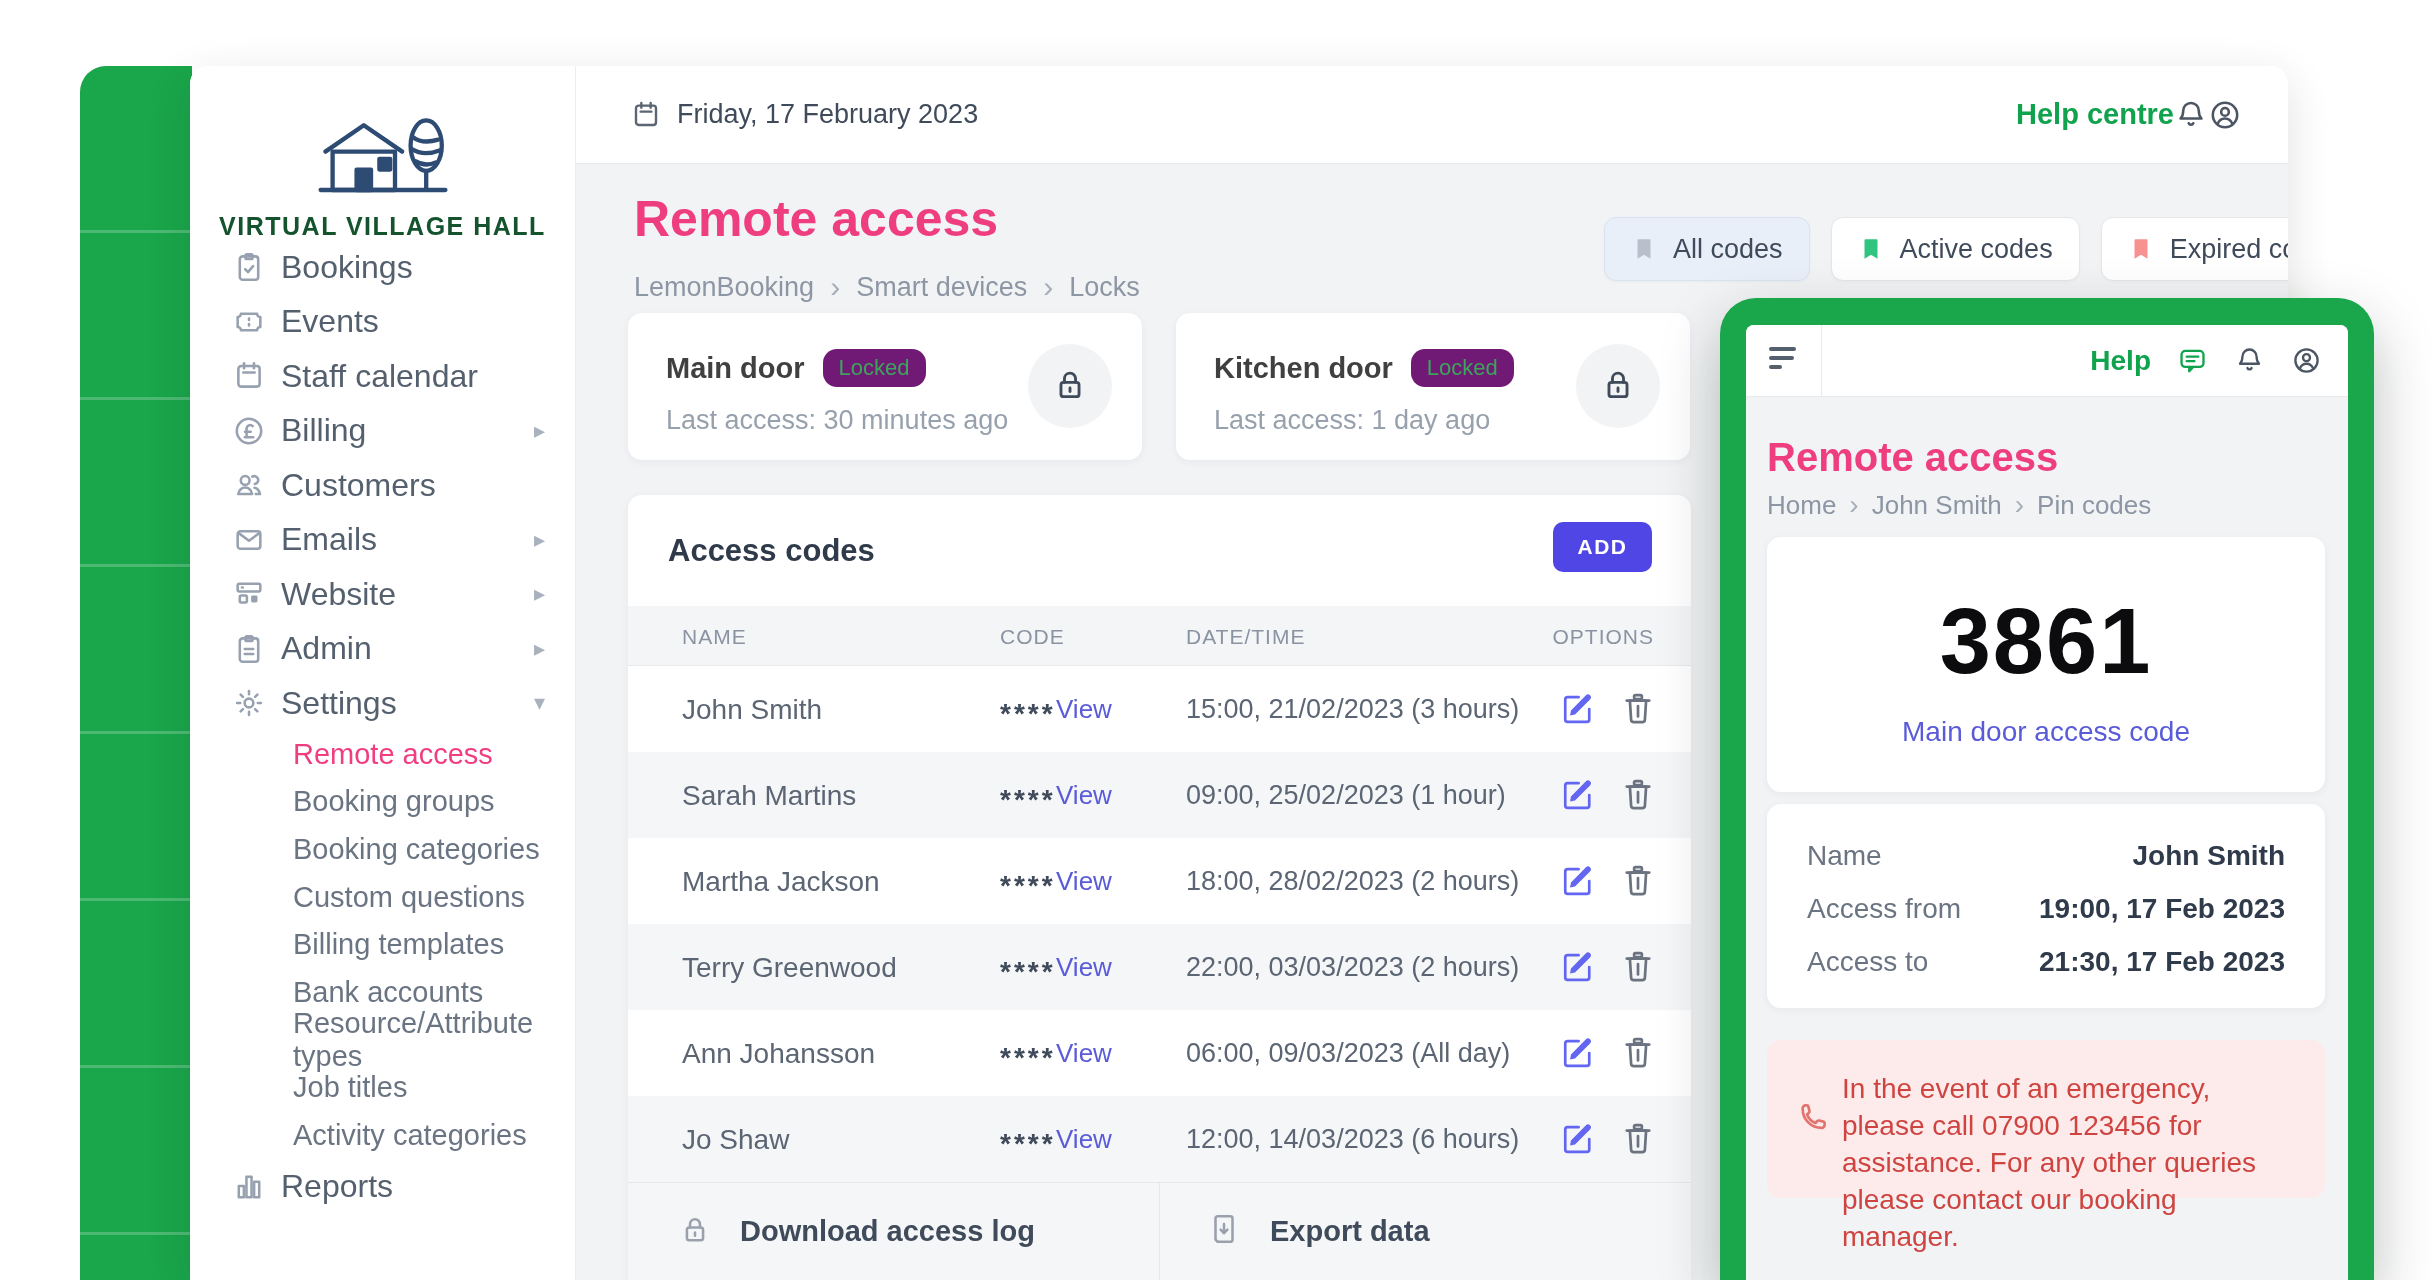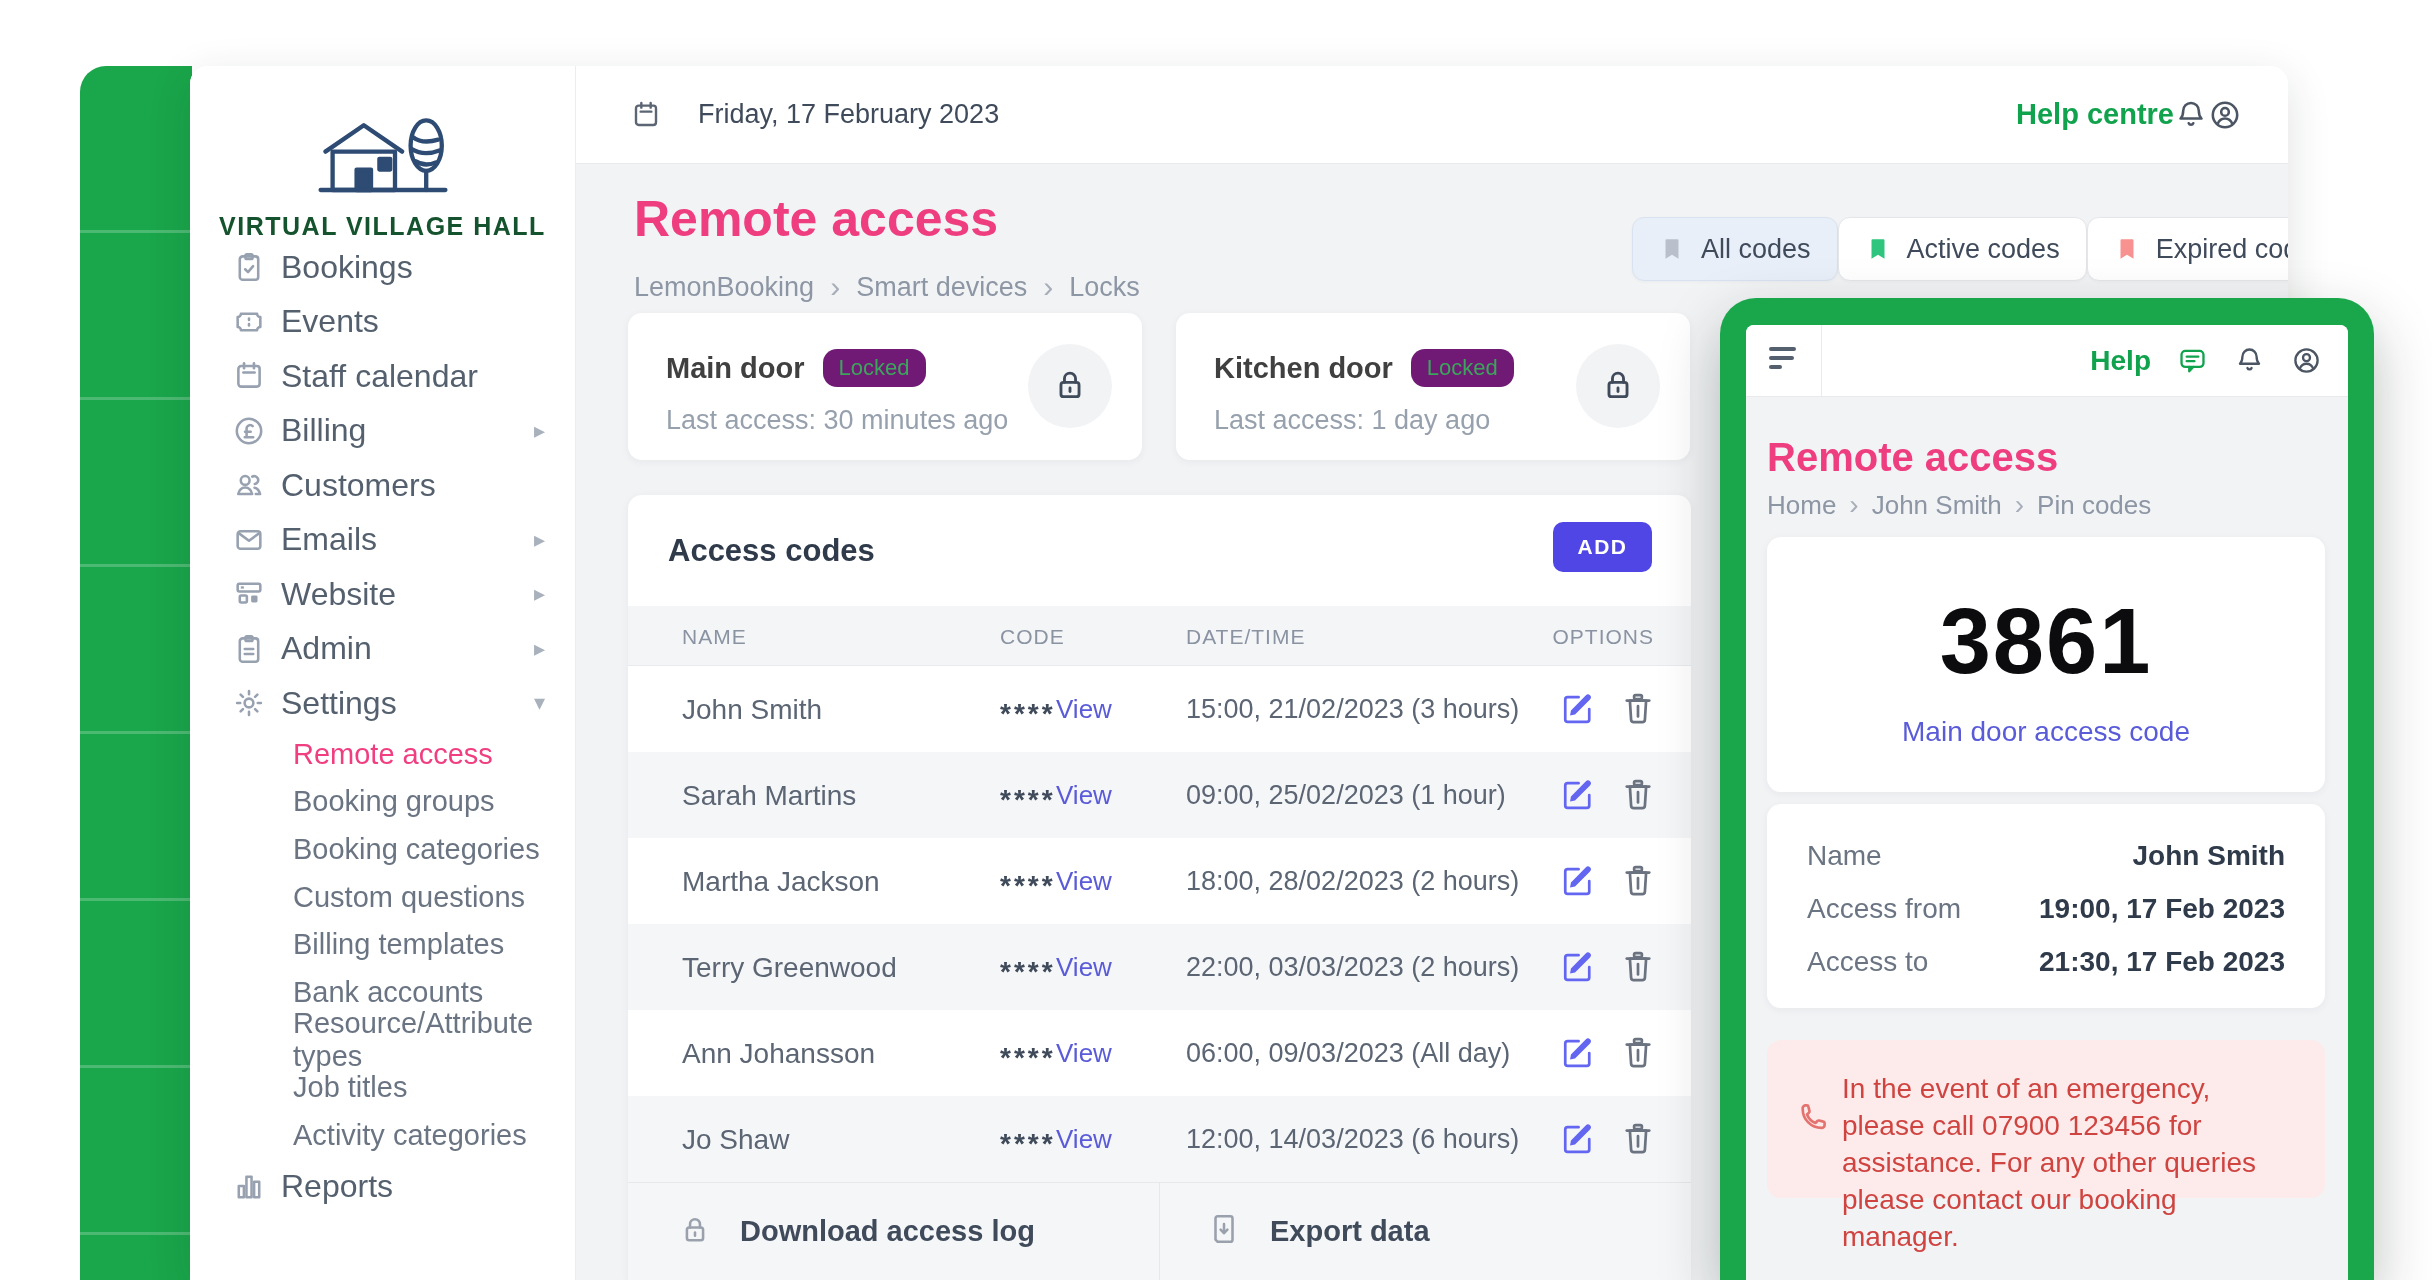--- a/index.html
+++ b/index.html
@@ -31,34 +31,34 @@
   .submenu .sitem { height:47.6px; display:flex; align-items:center; padding-left:103px;
     font-size:29px; color:#6a7482; cursor:pointer; }
   .submenu .sitem.on { color:#f03e80; }
 
   
   .rightcol { flex:1; display:flex; flex-direction:column; min-width:0; }
   .topbar { height:98px; background:#fff; border-bottom:1px solid #e8eaee;
     display:flex; align-items:center; padding:0 46px 0 54px; flex:0 0 98px; }
   .topbar .ic { width:32px; height:32px; color:#5b6573; }
   .topbar .ic svg{ width:32px; height:32px; display:block; }
-  .date { margin-left:36px; font-size:27px; color:#3f4a5a; }
+  .date { margin-left:15px; font-size:27px; color:#3f4a5a; }
   .tb-right { margin-left:auto; display:flex; align-items:center; }
   .helpcentre { font-size:29px; font-weight:700; color:#10a24c; cursor:pointer; }
   .tb-right .ic { color:#4b5563; width:34px; height:34px; cursor:pointer; }
   .tb-right .ic svg{ width:34px; height:34px; }
 
   .content { position:relative; flex:1; background:#f2f3f5; overflow:hidden; }
 
   .page-title { position:absolute; left:58px; top:26px; font-size:50px; font-weight:700; color:#ef3e7f; }
   .crumbs { position:absolute; left:58px; top:106px; font-size:27px; color:#8d96a4; display:flex; align-items:center; }
   .crumbs .sep { margin:0 16px; color:#a7aeb9; font-size:30px; }
   .crumb { cursor:pointer; }
 
-  .chips { position:absolute; left:1056px; top:53px; display:flex; }
+  .chips { position:absolute; left:1028px; top:53px; display:flex; gap:21px; }
   .chip { height:64px; background:#fff; border:1px solid #e4e6ea; border-radius:12px;
     display:flex; align-items:center; padding:0 26px; font-size:27px; color:#3f4a5a;
     cursor:pointer; box-shadow:0 1px 3px rgba(30,40,60,.04); white-space:nowrap; }
   .chip.on { background:#e9eff9; border-color:#d9e2f0; }
   .chip .bm { width:26px; height:28px; margin-right:16px; }
   .chip .bm svg { width:26px; height:28px; display:block; }
 
   .doors { position:absolute; left:52px; top:149px; width:1063px; display:flex; gap:34px; }
   .door { width:514px; height:147px; background:#fff; border-radius:14px; position:relative;
     box-shadow:0 2px 8px rgba(30,40,60,.05); }

